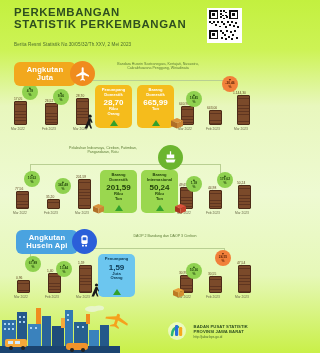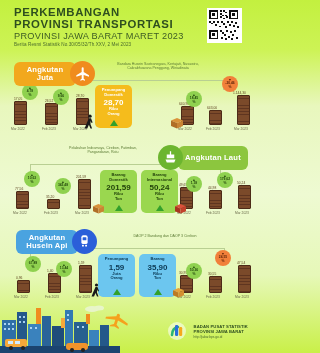--- a/index.html
+++ b/index.html
@@ -65,22 +65,21 @@
   .bps-txt1{font-size:4.2px;font-weight:bold;color:#2f4f1f;line-height:4.8px;letter-spacing:.1px;}
   .bps-txt2{font-size:3.2px;color:#4a6b2c;line-height:4px;}
 </style>
 </head>
 <body>
 
 <div class="wrap">
 
   <div class="header">
     <div class="h-t1">PERKEMBANGAN</div>
-    <div class="h-t2">PROVINSI TRANSPORTASI</div>
-    <div class="h-t3">PROVINSI JAWA BARAT MARET 2023</div>
+    <div class="h-t2">STATISTIK PERKEMBANGAN</div>
     <div class="h-t4">Berita Resmi Statistik No.30/05/32/Th.XXV, 2 Mei 2023</div>
     <div class="qr">
       <svg width="31" height="31" viewBox="0 0 31 31" shape-rendering="crispEdges">
         <rect width="31" height="31" fill="#fff"></rect>
         <g fill="#111">
           <rect x="1" y="1" width="9" height="9"></rect>
             <rect x="2.5" y="2.5" width="6" height="6" fill="#fff"></rect>
             <rect x="4" y="4" width="3" height="3"></rect>
           <rect x="21" y="1" width="9" height="9"></rect>
             <rect x="22.5" y="2.5" width="6" height="6" fill="#fff"></rect>
@@ -175,20 +174,27 @@
       <div class="unit" style="white-space:pre-line;">Ribu
 Orang</div>
       <div class="tri"></div>
     </div>
     <div class="ico" style="left:84px;top:56px;">
       <svg width="13" height="16" viewBox="0 0 24 30" fill="#1a1a1a">
           <circle cx="11" cy="4" r="3.2"></circle>
           <path d="M9 8h4l3 8-2 1-2-4v6l3 8h-3l-3-7-3 7H1l4-10z"></path>
         </svg>
     </div>
+    <div class="card" style="left:137px;top:27px;background:#f5bc1c;color:#fff;">
+      <div class="cap" style="white-space:pre-line;">Barang
+Domestik</div>
+      <div class="num">665,99</div>
+      <div class="unit" style="white-space:pre-line;">Ton</div>
+      <div class="tri"></div>
+    </div>
     <div class="ico" style="left:170px;top:57px;">
       <svg width="14" height="12" viewBox="0 0 28 24">
           <path d="M2 7l12-5 12 5-12 5z" fill="#d9923a"></path>
           <path d="M2 7v11l12 5V12z" fill="#b06e27"></path>
           <path d="M26 7v11l-12 5V12z" fill="#c98434"></path>
         </svg>
     </div>
 
     <div>
       <div class="bub up" style="left:186px;top:33px;">
@@ -211,23 +217,20 @@
       <div class="bar-val" style="left:233px;top:33px;">1.144,30</div>
       <div class="bar-lab" style="left:234px;top:69px;">Mar 2023</div>
     </div>
   </div>
 
   <div class="section" style="top:142px;height:78px;">
     <div class="connector" style="left:30px;top:22px;width:190px;"></div>
     <div class="conn-v" style="left:30px;top:22px;height:10px;"></div>
     <div class="conn-v" style="left:220px;top:22px;height:10px;"></div>
 
-    <div class="s-title" style="right:8px;top:4px;width:70px;background:#8cc63e;">
-      <span>Angkutan Laut</span>
-    </div>
     <div class="s-circle" style="right:73px;top:3px;background:#6cb52f;">
       <svg width="15" height="15" viewBox="0 0 24 24" fill="#fff">
           <path d="M4 15h16l-2 5H6zM6 7h12v6H6zM11 2h2v5h-2z"></path>
         </svg>
     </div>
     <div class="s-note" style="left:48px;top:4px;width:110px;white-space:pre-line;">Pelabuhan Indramayu, Cirebon, Patimban,
 Pangandaran, Ratu</div>
 
     <div>
       <div class="bub up" style="left:24px;top:29px;">
@@ -351,27 +354,20 @@
       <div class="num">1,59</div>
       <div class="unit" style="white-space:pre-line;">Juta
 Orang</div>
       <div class="tri"></div>
     </div>
     <div class="ico" style="left:91px;top:57px;">
       <svg width="12" height="15" viewBox="0 0 24 30" fill="#1a1a1a">
           <circle cx="11" cy="4" r="3.2"></circle>
           <path d="M9 8h4l3 8-2 1-2-4v6l3 8h-3l-3-7-3 7H1l4-10z"></path>
         </svg>
-    </div>
-    <div class="card" style="left:139px;top:28px;background:#6cc6ef;color:#0c3a55;">
-      <div class="cap">Barang</div>
-      <div class="num">35,90</div>
-      <div class="unit" style="white-space:pre-line;">Ribu
-Ton</div>
-      <div class="tri"></div>
     </div>
     <div class="ico" style="left:172px;top:58px;">
       <svg width="13" height="11" viewBox="0 0 28 24">
           <path d="M2 7l12-5 12 5-12 5z" fill="#e8a23c"></path>
           <path d="M2 7v11l12 5V12z" fill="#bd7a23"></path>
           <path d="M26 7v11l-12 5V12z" fill="#d49031"></path>
         </svg>
     </div>
 
     <div>

